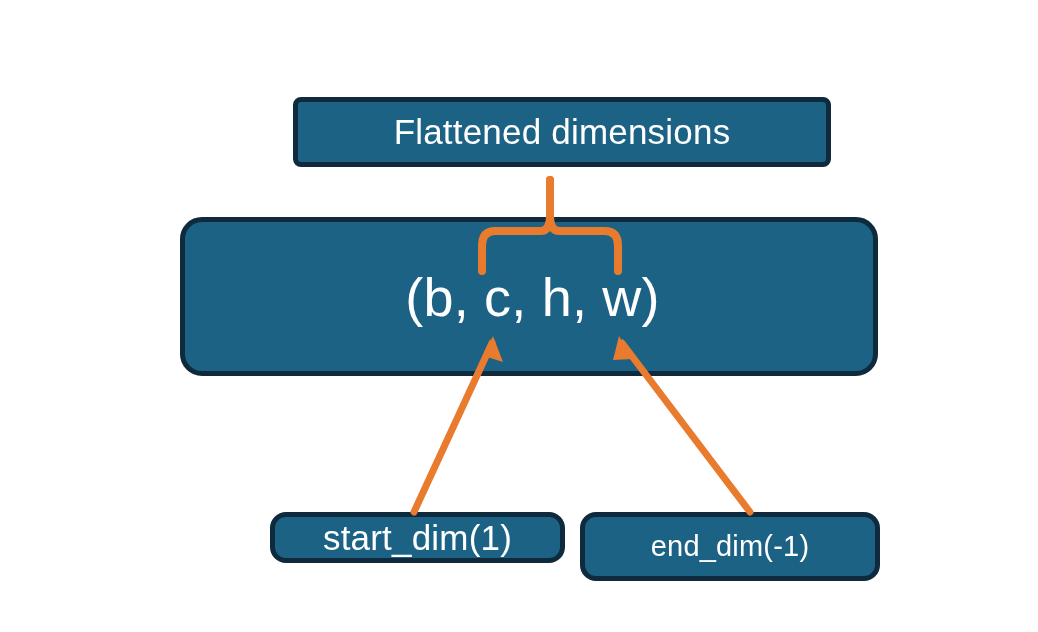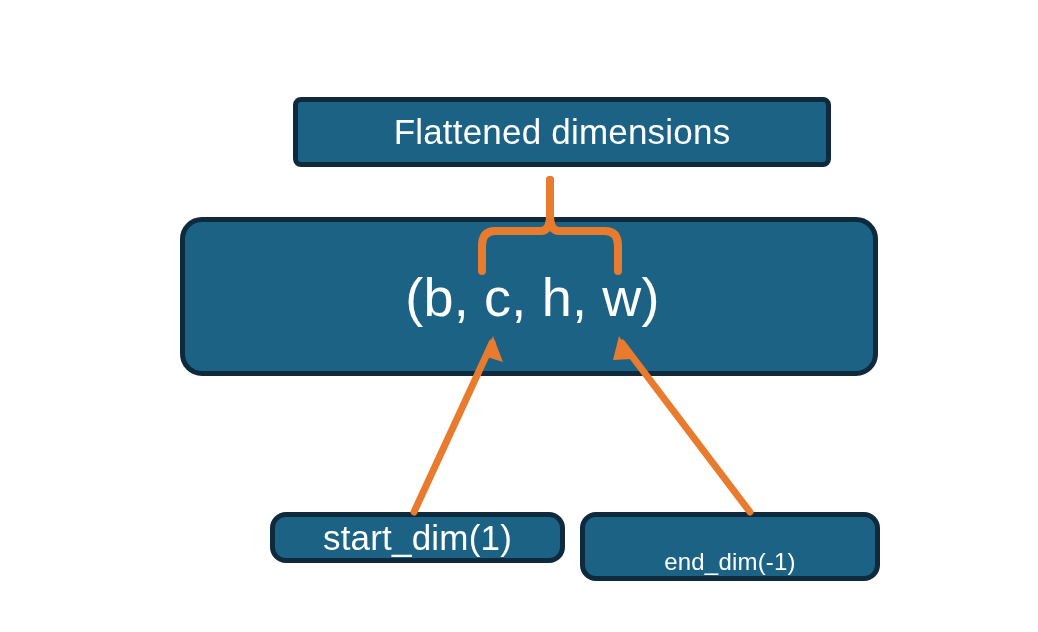--- a/index.html
+++ b/index.html
@@ -55,23 +55,22 @@
     width: 295px;
     height: 51px;
     font-size: 35px;
     border-radius: 16px;
   }
   #node-end-dim {
     left: 580px;
     top: 512px;
     width: 300px;
     height: 69px;
-    font-size: 24px;
+    font-size: 29px;
     border-radius: 16px;
-    align-items: flex-end;
   }
   #annotation-layer {
     position: absolute;
     left: 0;
     top: 0;
     width: 1038px;
     height: 632px;
     pointer-events: none;
   }
   .shape-label {

